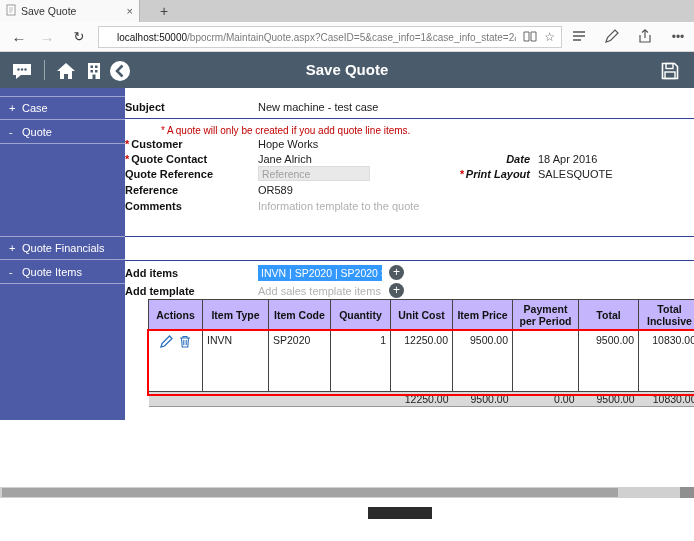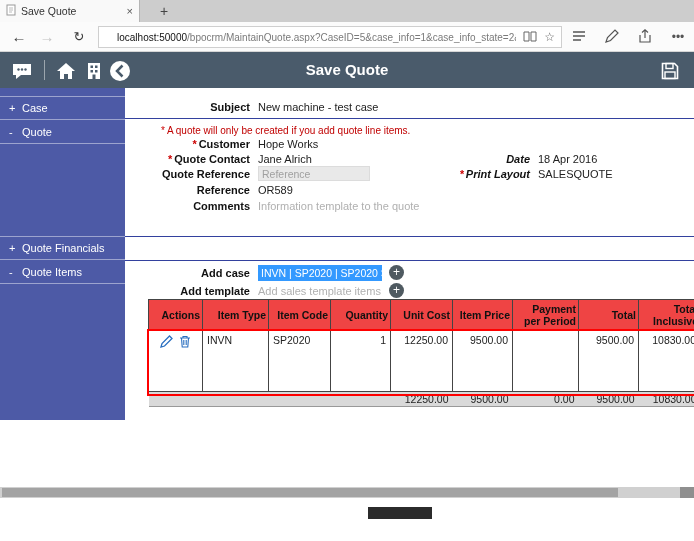--- a/index.html
+++ b/index.html
@@ -51,41 +51,41 @@
                padding-left:9px; gap:5px; color:#fff; font-size:11px;
                border-bottom:1px solid rgba(255,255,255,.45); }
   .side-case { top:8px; border-top:1px solid rgba(255,255,255,.45); }
   .side-quote { top:32px; }
   .side-qf { top:148px; border-top:1px solid rgba(255,255,255,.45); }
   .side-qi { top:172px; }
   .side-prefix { font-size:11px; width:8px; }
 
   
   .main { position:absolute; left:125px; top:88px; width:569px; height:332px; background:#fff; font-size:11px; }
-  .flabel { position:absolute; left:0; width:125px; text-align:right; font-weight:bold; color:#111; white-space:nowrap; }
+  .flabel { position:absolute; left:0; width:125px; text-align:left; font-weight:bold; color:#111; white-space:nowrap; }
   .fvalue { position:absolute; left:133px; color:#222; white-space:nowrap; }
   .flabel-r { position:absolute; left:298px; width:107px; text-align:right; font-weight:bold; color:#111; white-space:nowrap;font-style:italic; }
   .fvalue-r { position:absolute; left:413px; color:#222; white-space:nowrap; }
   .req { color:#cc0000; margin-right:2px; }
   .hr-blue { position:absolute; left:0; width:569px; height:1px; background:#33419e; }
   .note { position:absolute; left:36px; top:37px; font-size:10px; color:#c00000; }
   .input-gray { position:absolute; left:133px; top:78px; width:112px; height:15px; background:#e9e9e9;
                 border:1px solid #dcdcdc; font-size:10.5px; padding:0 3px; font-family:"Liberation Sans",sans-serif; }
   .input-gray::placeholder { color:#a0a0a0; }
   .ph-text { color:#b0b0b0; }
   .additem-input { position:absolute; left:133px; top:177px; width:124px; height:16px; background:#3399ff;
                    color:#fff; font-size:10.5px; line-height:16px; padding:0 3px; white-space:nowrap; overflow:hidden; }
   .plus-btn { position:absolute; left:264px; width:15px; height:15px; border-radius:50%;
               background:#4f5a61; color:#fff; font-size:12px; line-height:14px; text-align:center; }
 
   
   .items-table { position:absolute; left:23px; top:211px; border-collapse:collapse; table-layout:fixed;
                  width:552px; font-size:10.5px; }
-  .items-table th { border:1px solid #444; font-weight:bold; text-align:right; vertical-align:middle;
-                    height:30px; padding:1px 2px; color:#111; background:#ef4444; }
+  .items-table th { border:1px solid #444; font-weight:bold; text-align:center; vertical-align:middle;
+                    height:30px; padding:1px 2px; color:#111; background:#c4b5fd; }
   .items-table tbody td { border:1px solid #444; height:62px; vertical-align:top; padding:4px; color:#222; }
   .items-table tfoot td { background:#d9d9d9; border:none; border-bottom:1px solid #999;
                           height:15px; padding:1px 4px; color:#222; }
   .c-act{width:54px;} .c-type{width:66px;} .c-code{width:62px;} .c-qty{width:60px;}
   .c-ucost{width:62px;} .c-iprice{width:60px;} .c-pay{width:66px;} .c-tot{width:60px;} .c-tinc{width:62px;}
   .num { text-align:right; }
   .cell-left { text-align:left; }
   .actions-cell { text-align:center; }
   .actions-cell svg { margin:0 2px; vertical-align:middle; }
   .red-box { position:absolute; left:22px; top:241px; width:560px; height:67px;
@@ -247,21 +247,21 @@
 
     <div class="flabel" style="top:96px">Reference</div>
     <div class="fvalue" style="top:96px">OR589</div>
 
     <div class="flabel" style="top:112px">Comments</div>
     <div class="fvalue ph-text" style="top:112px">Information template to the quote</div>
 
     <div class="hr-blue" style="top:148px"></div>
     <div class="hr-blue" style="top:172px"></div>
 
-    <div class="flabel" style="top:179px">Add case</div>
+    <div class="flabel" style="top:179px">Add items</div>
     <div class="additem-input">INVN | SP2020 | SP2020 Sp</div>
     <div class="plus-btn" style="top:177px">+</div>
 
     <div class="flabel" style="top:197px">Add template</div>
     <div class="fvalue ph-text" style="top:197px">Add sales template items</div>
     <div class="plus-btn" style="top:195px">+</div>
 
     <table class="items-table">
       <colgroup>
         <col class="c-act">

